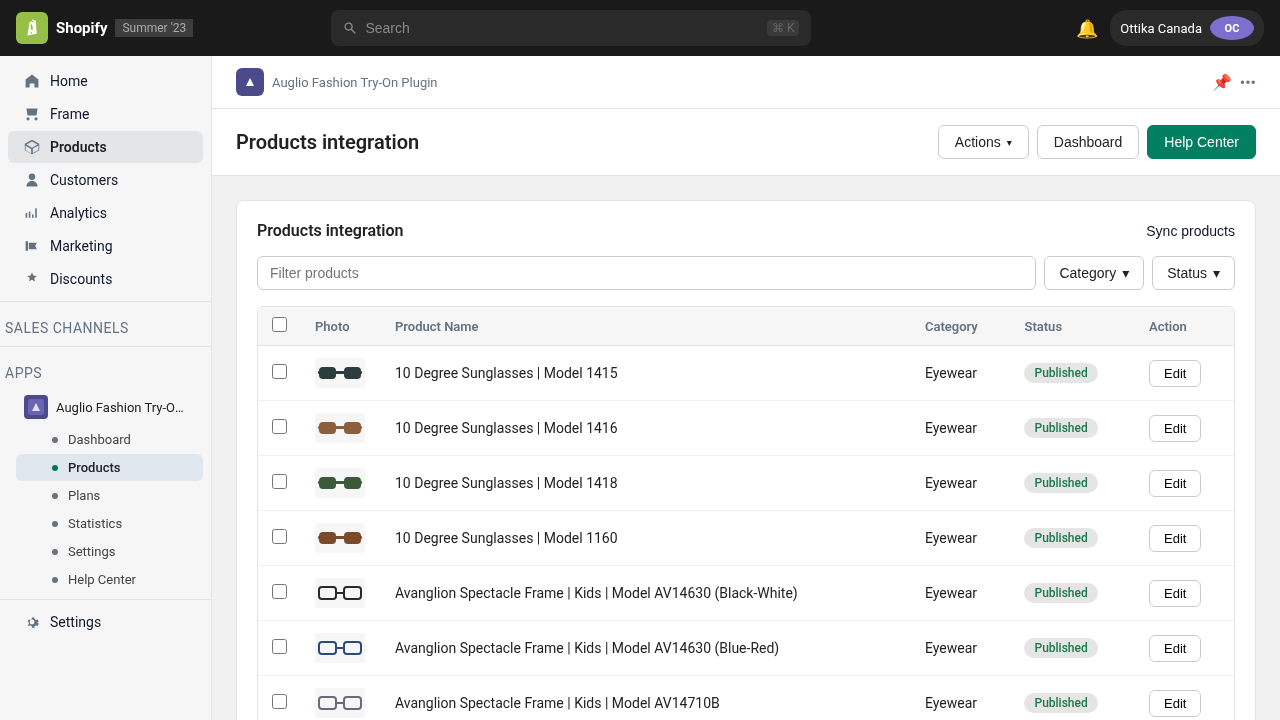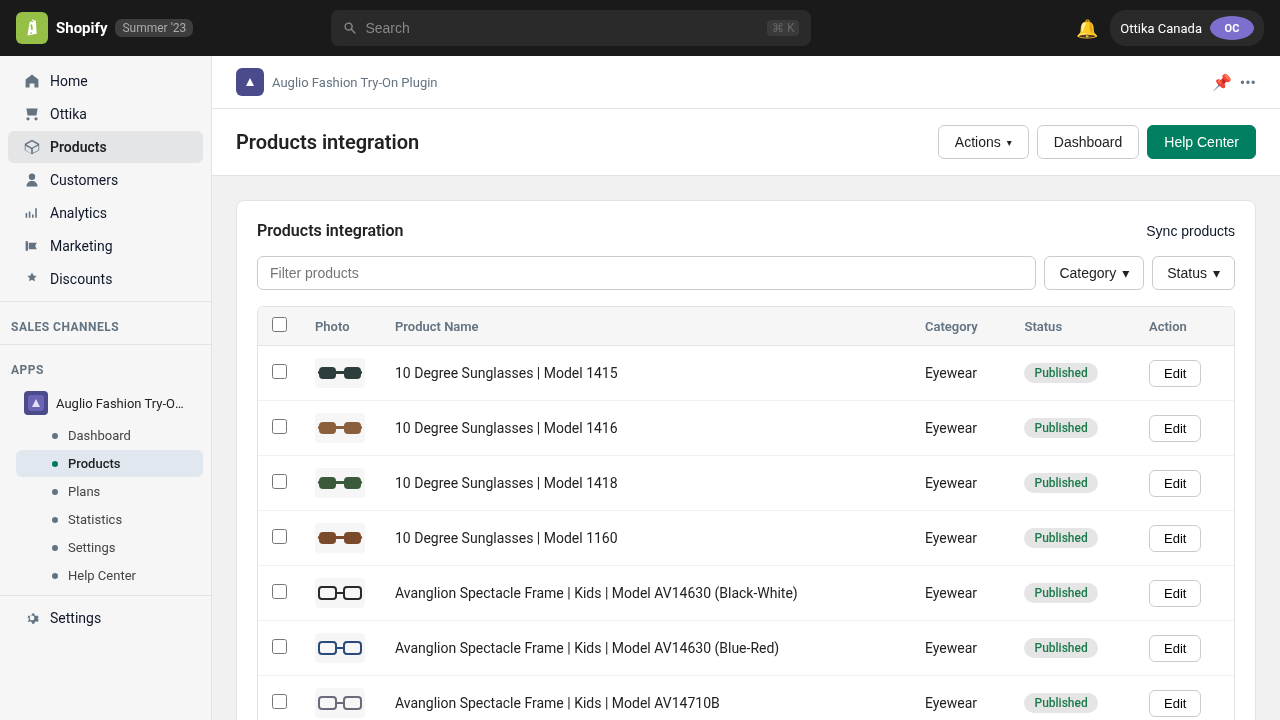--- a/index.html
+++ b/index.html
@@ -14,21 +14,21 @@
       padding: 0 16px;
       gap: 12px;
       position: fixed;
       top: 0; left: 0; right: 0;
       z-index: 100;
     }
     .topnav-logo { display: flex; align-items: center; gap: 8px; }
     .shopify-logo { width: 32px; height: 32px; background: #96bf48; border-radius: 6px; display: flex; align-items: center; justify-content: center; }
     .shopify-logo svg { width: 20px; height: 20px; fill: white; }
     .topnav-brand { color: white; font-weight: 700; font-size: 15px; }
-    .topnav-badge { background: #3d3d3d; color: #aaa; border-radius: 7px; padding: 2px 7px; font-size: 12px; }
+    .topnav-badge { background: #3d3d3d; color: #aaa; border-radius: 0; padding: 2px 7px; font-size: 12px; }
     .topnav-search {
       flex: 1;
       max-width: 480px;
       margin: 0 auto;
       background: #2a2a2a;
       border-radius: 8px;
       display: flex;
       align-items: center;
       padding: 0 12px;
       gap: 8px;
@@ -85,24 +85,24 @@
       cursor: pointer;
       border-radius: 6px;
       margin: 1px 8px;
       color: #0f172a;
       font-size: 14px;
       transition: background 0.1s;
     }
     .sidebar-item.active { background: #e3e5e7; font-weight: 600; color: #202223; }
     .sidebar-item svg { width: 16px; height: 16px; fill: #637381; flex-shrink: 0; }
     .sidebar-section-label {
-      font-size: 12px;
-      font-weight: 700;
+      font-size: 14px;
+      font-weight: 400;
       color: #637381;
-      padding: 12px 11px 4px;
+      padding: 12px 5px 4px;
       text-transform: uppercase;
       letter-spacing: 0.5px;
     }
     .sidebar-divider { border: none; border-top: 1px solid #e1e3e5; margin: 6px 0; }
 
     
     .app-section { margin-top: 4px; }
     .app-header {
       display: flex; align-items: center; gap: 8px;
       padding: 6px 16px;
@@ -314,21 +314,21 @@
     <div class="sidebar-item">
       <svg viewBox="0 0 20 20">
           <path d="M10 2L2 8v10h5v-5h6v5h5V8L10 2z"></path>
         </svg>
       <span>Home</span>
     </div>
     <div class="sidebar-item">
       <svg viewBox="0 0 20 20">
           <path d="M3 3h14l-1.5 9H4.5L3 3zm2 11a2 2 0 100 4 2 2 0 000-4zm10 0a2 2 0 100 4 2 2 0 000-4z"></path>
         </svg>
-      <span>Ottika</span>
+      <span>Frame</span>
     </div>
     <div class="sidebar-item active">
       <svg viewBox="0 0 20 20">
           <path d="M10 1L1 6v8l9 5 9-5V6L10 1zm0 2.2L17 7l-7 3.9L3 7l7-3.8zM2 8.5l7 3.9V18l-7-3.9V8.5zm9 9v-5.6l7-3.9v5.6l-7 3.9z"></path>
         </svg>
       <span>Products</span>
     </div>
     <div class="sidebar-item">
       <svg viewBox="0 0 20 20">
           <path d="M10 10a4 4 0 100-8 4 4 0 000 8zm-7 8a7 7 0 1114 0H3z"></path>

